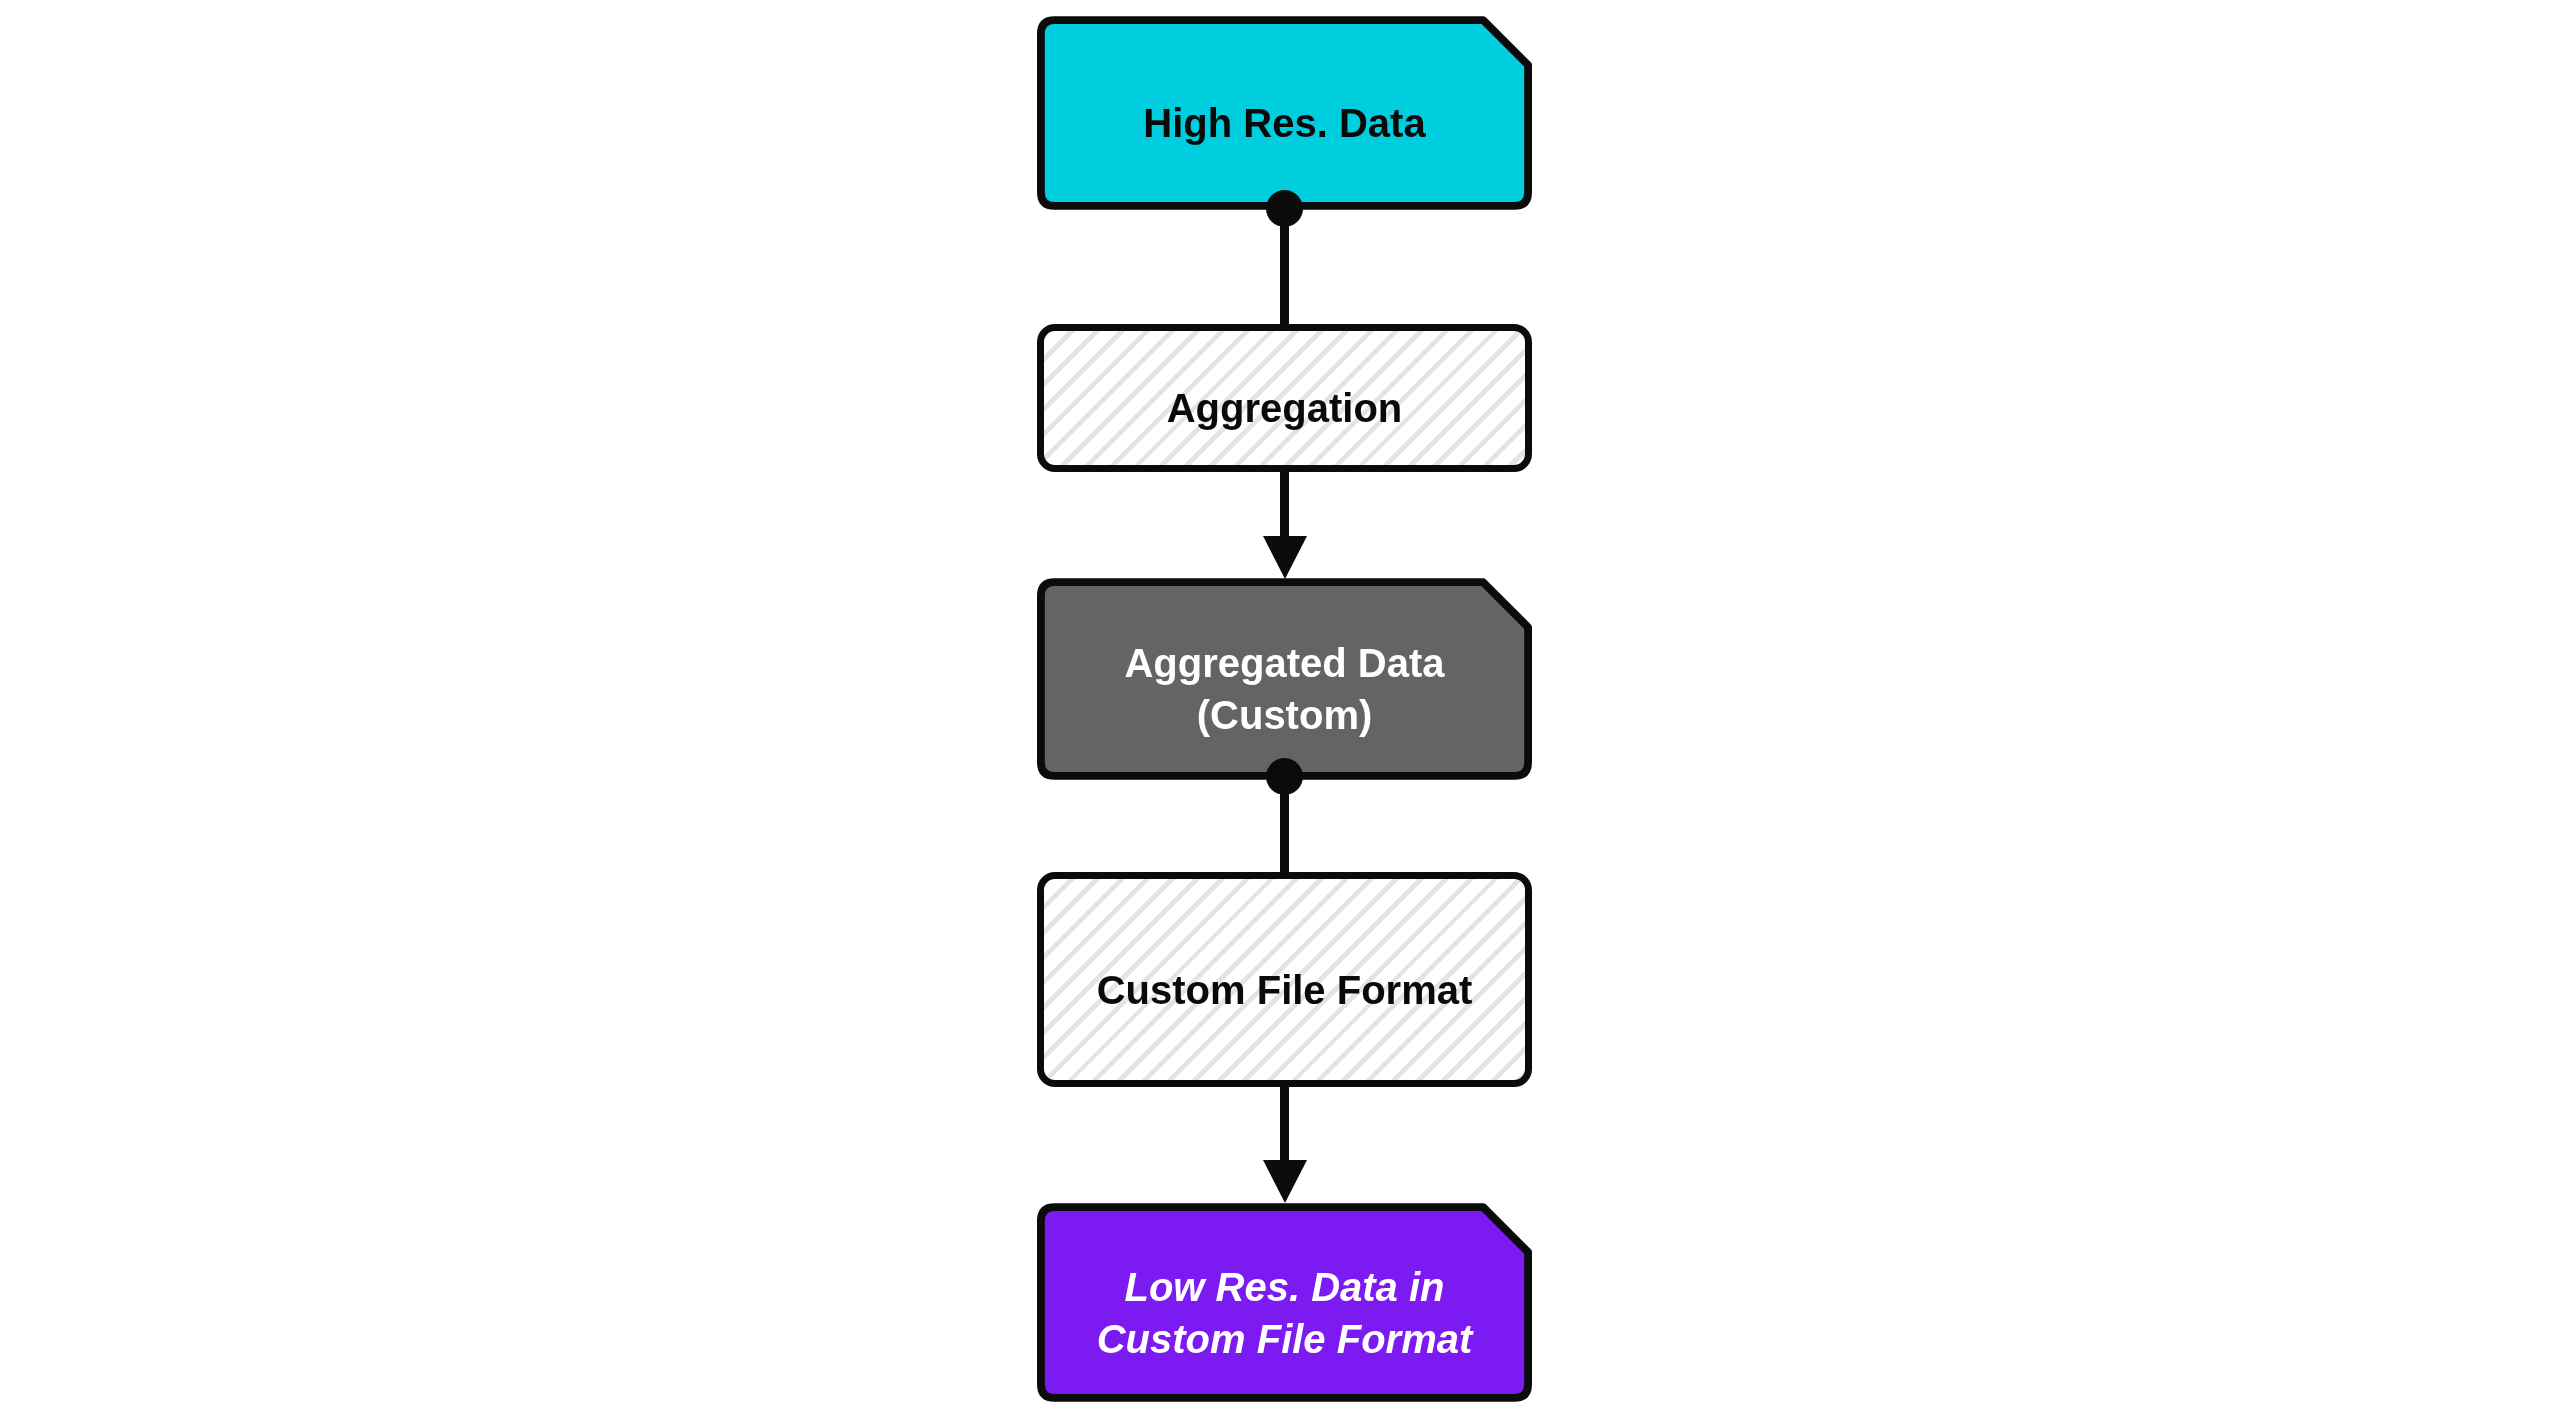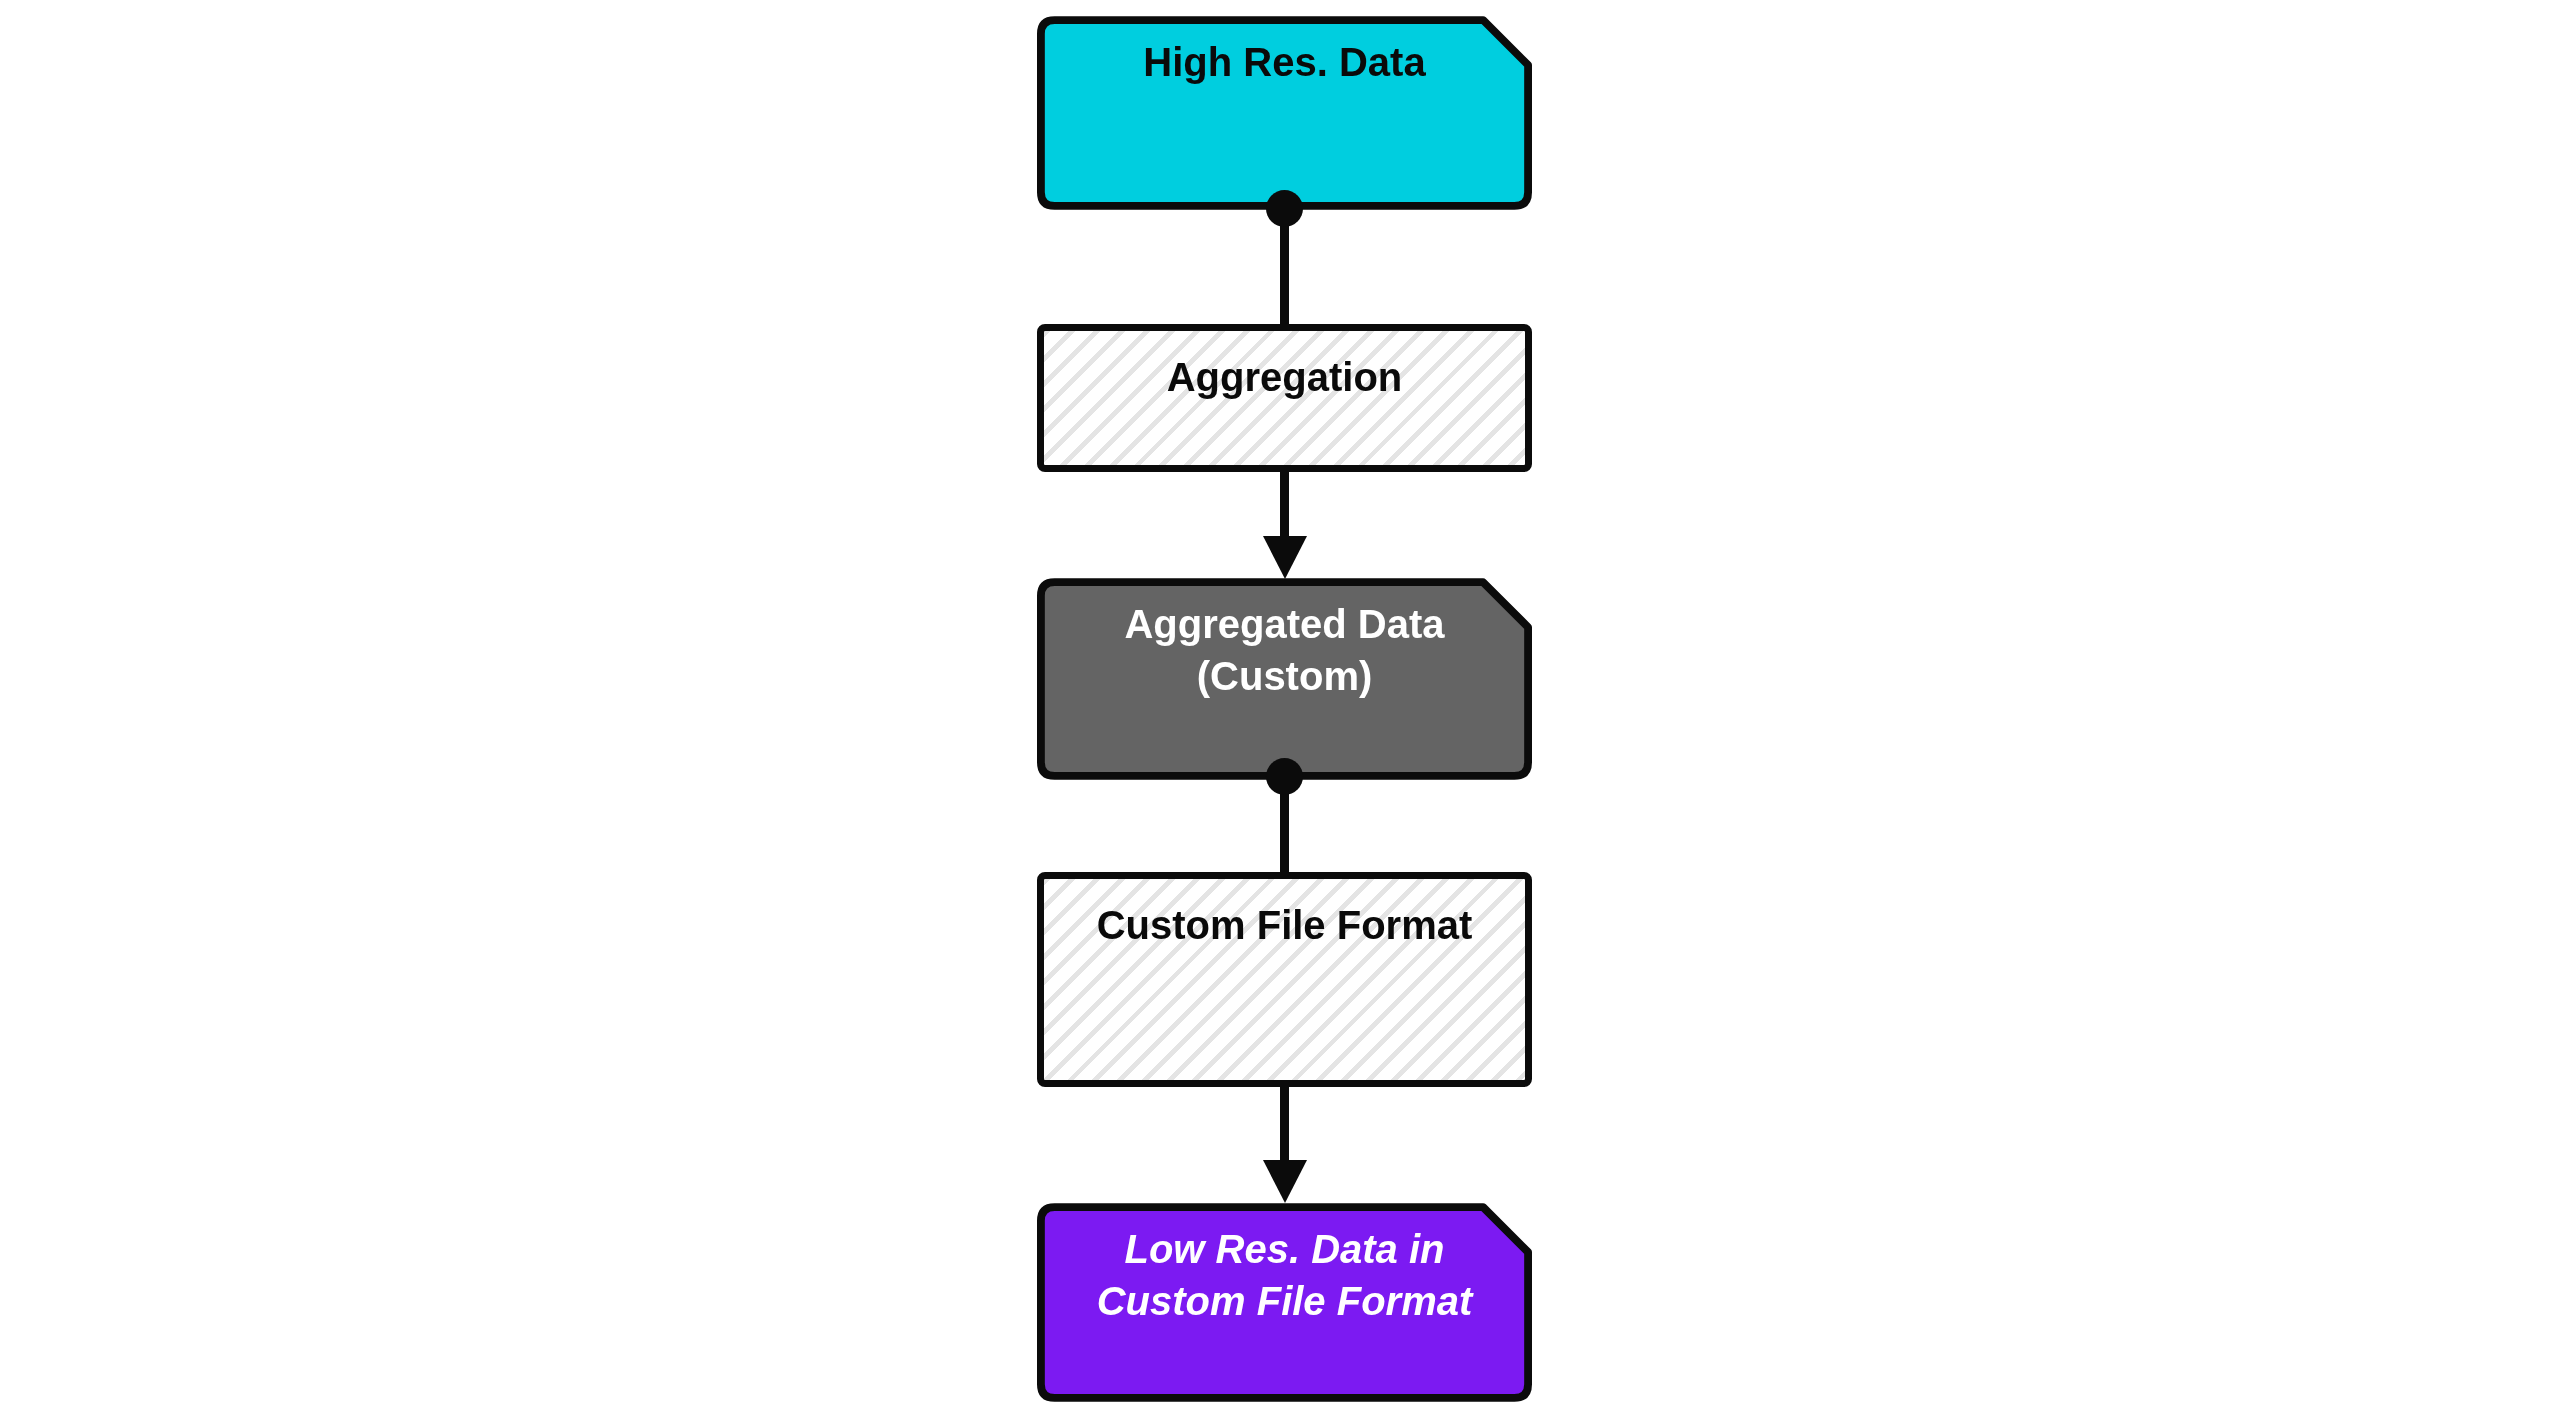--- a/index.html
+++ b/index.html
@@ -24,35 +24,36 @@
     position: absolute;
     inset: 0;
     display: block;
   }
   .node .label {
     position: absolute;
     inset: 0;
     display: flex;
     flex-direction: column;
     align-items: center;
+    justify-content: center;
     font-weight: 700;
     font-size: 40px;
     line-height: 52px;
     letter-spacing: 0px;
     text-align: center;
     margin-top: 20px;
   }
   .node .label div { white-space: nowrap; }
   .text-black .label { color: #0a0a0a; }
   .text-white .label { color: #ffffff; }
 
   .hatched {
     box-sizing: border-box;
     border: 7.8px solid #0b0b0b;
-    border-radius: 8px;
+    border-radius: 18px;
     background: repeating-linear-gradient(
       135deg,
       #e4e4e4 0px, #e4e4e4 4.9px,
       #ffffff 4.9px, #ffffff 17.6px
     );
   }
 
   .edge-line {
     position: absolute;
     left: 1280px;

